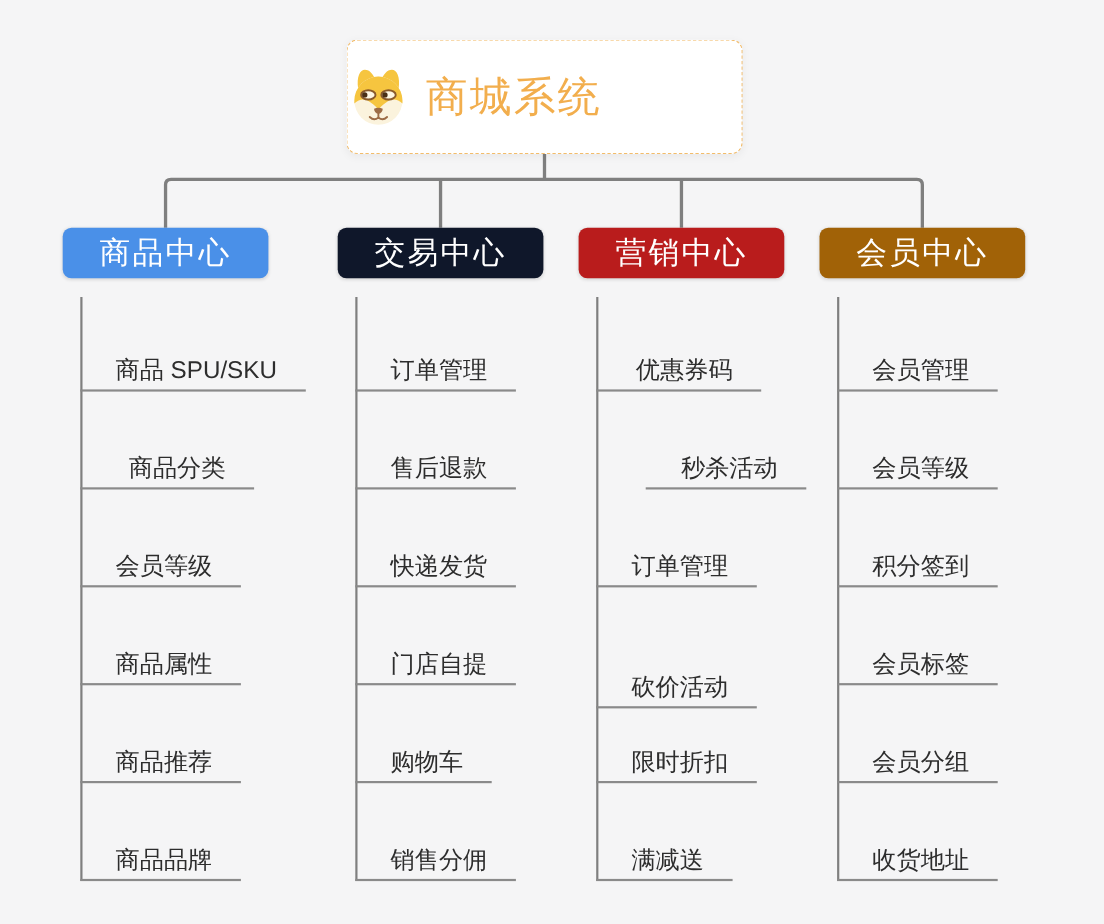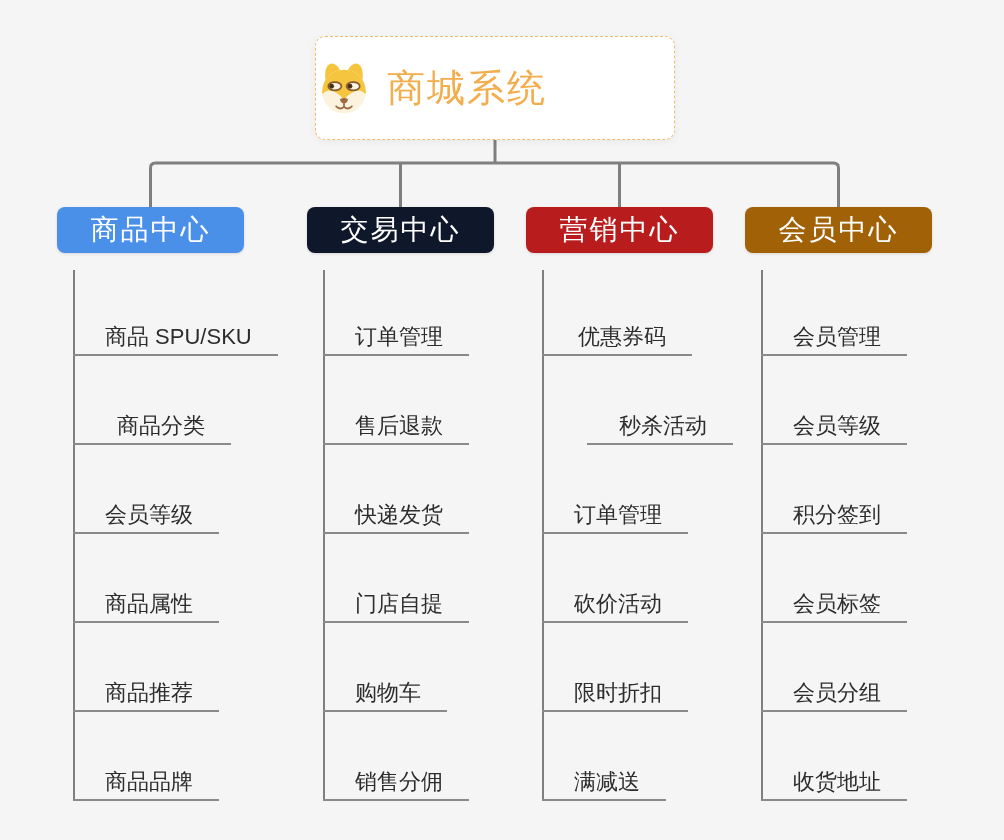--- a/index.html
+++ b/index.html
@@ -104,21 +104,21 @@
       <div class="leaf-node" style="left: 323px; top: 324px;">订单管理</div>
       <div class="leaf-node" style="left: 323px; top: 413px;">售后退款</div>
       <div class="leaf-node" style="left: 323px; top: 502px;">快递发货</div>
       <div class="leaf-node" style="left: 323px; top: 591px;">门店自提</div>
       <div class="leaf-node" style="left: 323px; top: 680px;">购物车</div>
       <div class="leaf-node" style="left: 323px; top: 769px;">销售分佣</div>
       <div class="branch-node" style="left: 526px; top: 207px; background: #b91c1c;">营销中心</div>
       <div class="leaf-node" style="left: 542px; top: 324px; padding-left: 36px;">优惠券码</div>
       <div class="leaf-node" style="left: 542px; top: 413px; margin-left: 45px;">秒杀活动</div>
       <div class="leaf-node" style="left: 542px; top: 502px;">订单管理</div>
-      <div class="leaf-node" style="left: 542px; top: 591px;">砍价活动</div>
+      <div class="leaf-node" style="left: 542px; top: 612px;">砍价活动</div>
       <div class="leaf-node" style="left: 542px; top: 680px;">限时折扣</div>
       <div class="leaf-node" style="left: 542px; top: 769px;">满减送</div>
       <div class="branch-node" style="left: 745px; top: 207px; background: #a16207;">会员中心</div>
       <div class="leaf-node" style="left: 761px; top: 324px;">会员管理</div>
       <div class="leaf-node" style="left: 761px; top: 413px;">会员等级</div>
       <div class="leaf-node" style="left: 761px; top: 502px;">积分签到</div>
       <div class="leaf-node" style="left: 761px; top: 591px;">会员标签</div>
       <div class="leaf-node" style="left: 761px; top: 680px;">会员分组</div>
       <div class="leaf-node" style="left: 761px; top: 769px;">收货地址</div>
     </div>

